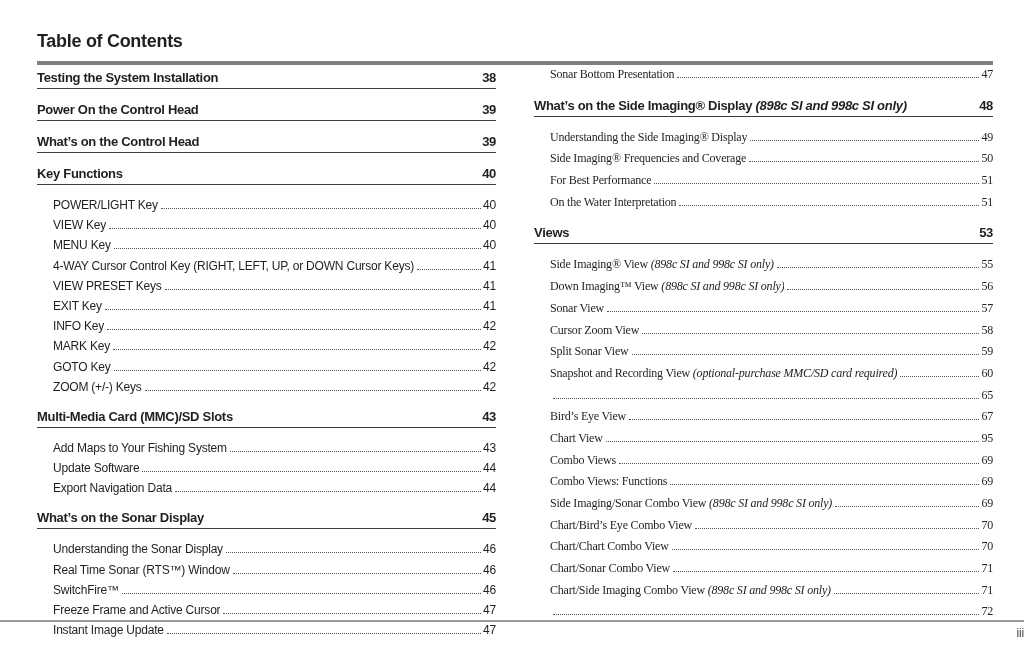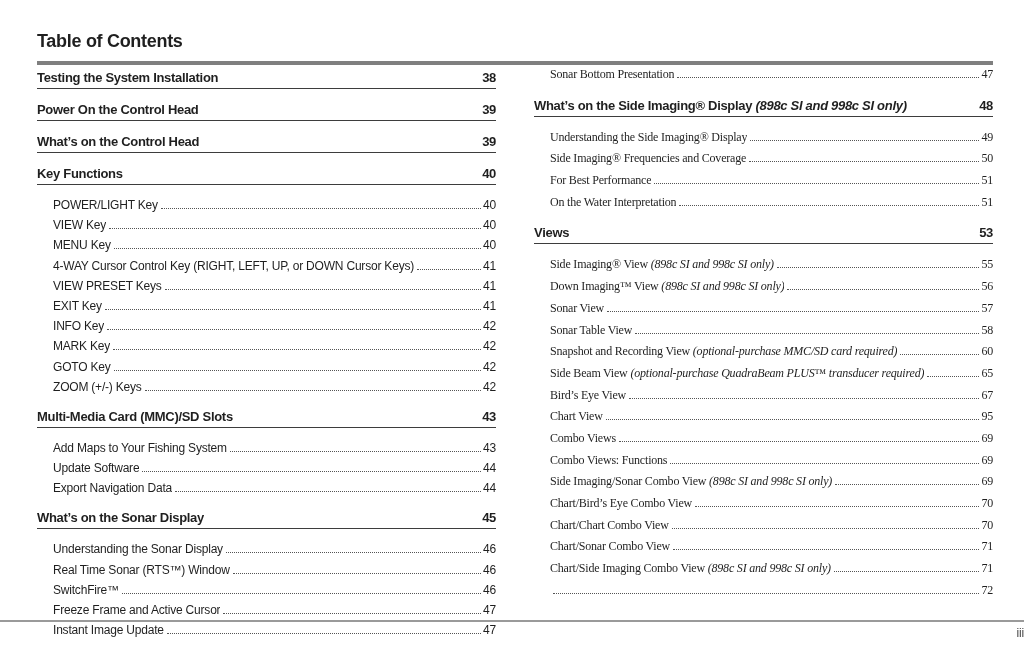--- a/index.html
+++ b/index.html
@@ -251,31 +251,35 @@
           <span class="label">Down Imaging™ View<span class="note">&nbsp;(898c SI and 998c SI only)</span></span>
           <span class="leader"></span>
           <span class="pagenum">56</span>
         </div>
         <div class="entry sub">
           <span class="label">Sonar View</span>
           <span class="leader"></span>
           <span class="pagenum">57</span>
         </div>
         <div class="entry sub">
-          <span class="label">Sonar Table View</span>
+          <span class="label">Cursor Zoom View</span>
           <span class="leader"></span>
           <span class="pagenum">58</span>
         </div>
         <div class="entry sub">
+          <span class="label">Split Sonar View</span>
+          <span class="leader"></span>
+          <span class="pagenum">59</span>
+        </div>
+        <div class="entry sub">
           <span class="label">Snapshot and Recording View<span class="note">&nbsp;(optional-purchase MMC/SD card required)</span></span>
           <span class="leader"></span>
           <span class="pagenum">60</span>
         </div>
         <div class="entry sub">
-          <span class="label">Side Beam View<span class="note">&nbsp;(optional-purchase QuadraBeam PLUS™ transducer required)</span></span>
           <span class="leader"></span>
           <span class="pagenum">65</span>
         </div>
         <div class="entry sub">
           <span class="label">Bird’s Eye View</span>
           <span class="leader"></span>
           <span class="pagenum">67</span>
         </div>
         <div class="entry sub">
           <span class="label">Chart View</span>

